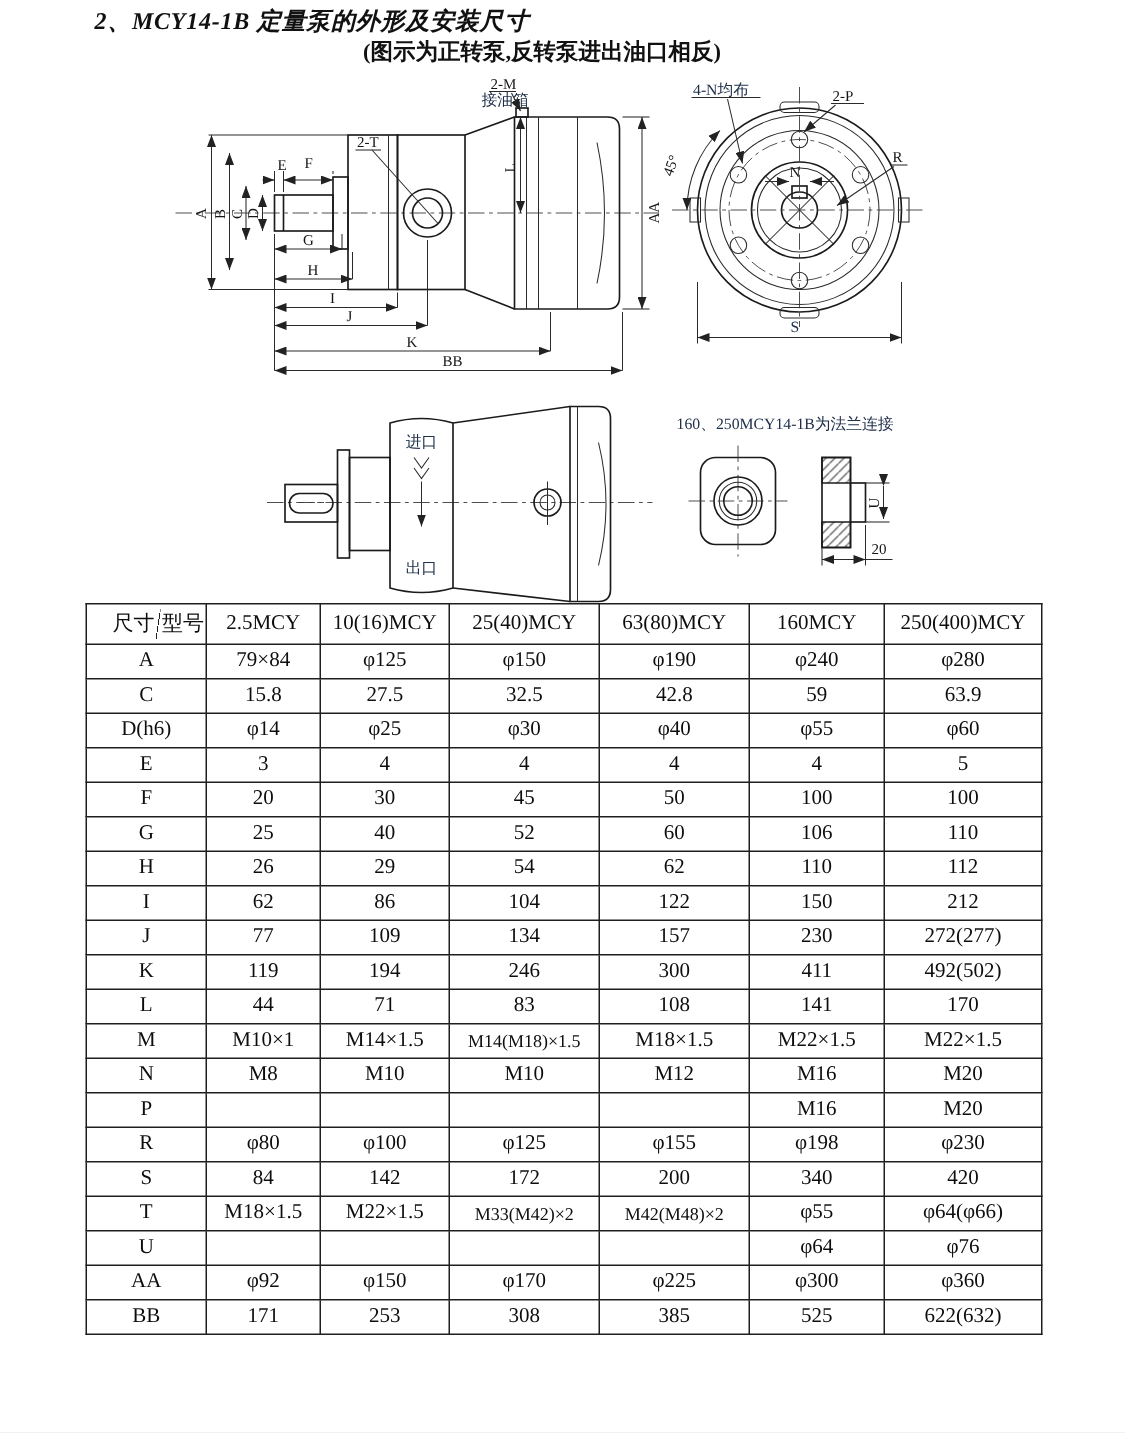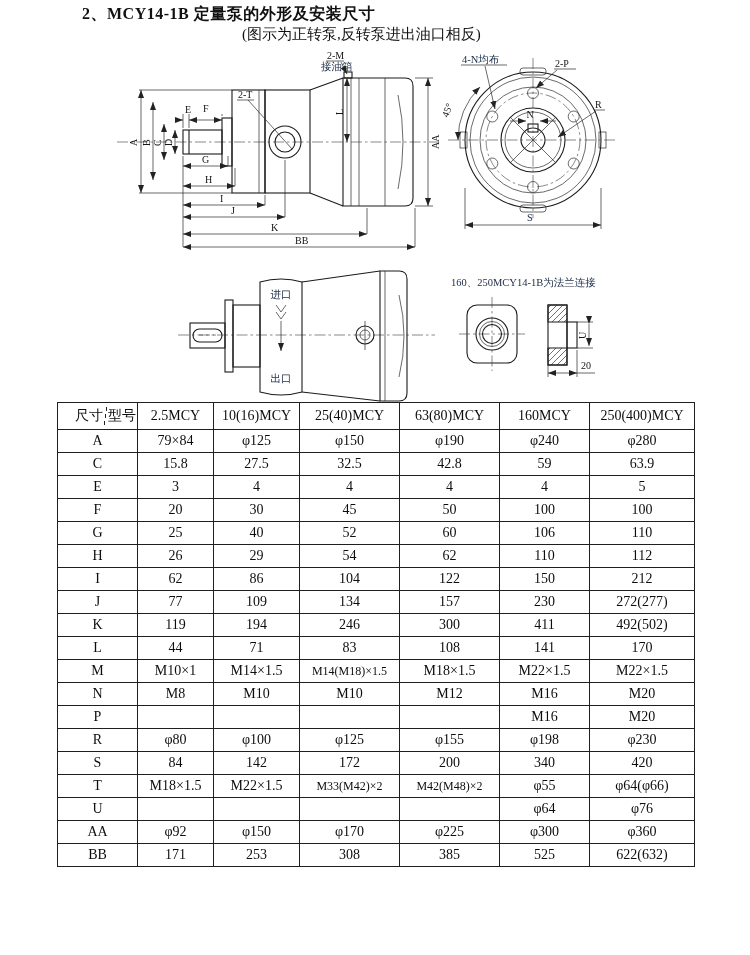--- a/index.html
+++ b/index.html
@@ -1,19 +1,19 @@
 <!DOCTYPE html>
 <html><head>
 <meta charset="utf-8">
 <style>
   html,body{margin:0;padding:0;background:#e8e8e8;}
   .page{position:relative;width:750px;height:955px;background:#ffffff;
         font-family:"Liberation Serif","DejaVu Serif",serif;color:#111;overflow:hidden;}
-  .title{position:absolute;left:82px;top:4px;font-size:16px;font-weight:600;letter-spacing:.5px;}
-  .subtitle{position:absolute;left:242px;top:25px;font-size:15px;}
+  .title{position:absolute;left:63px;top:4px;font-size:16px;font-weight:600;letter-spacing:.5px;font-style:italic;}
+  .subtitle{position:absolute;left:242px;top:25px;font-size:15px;font-weight:bold;}
   svg{position:absolute;overflow:visible;}
   .ol{stroke:#1b1b1b;stroke-width:1.1;fill:none;}
   .tl{stroke:#2a2a2a;stroke-width:.7;fill:none;}
   .dim{stroke:#2a2a2a;stroke-width:.7;fill:none;}
   .cl{stroke:#3a3a3a;stroke-width:.6;fill:none;stroke-dasharray:11 3 2.5 3;}
   .dash{stroke:#3a3a3a;stroke-width:.6;fill:none;stroke-dasharray:4 3;}
   .lbl{font-family:"Liberation Serif","DejaVu Serif",serif;font-size:10px;fill:#151515;}
   .lblc{font-family:"Liberation Serif","DejaVu Serif",serif;font-size:10.5px;fill:#20304a;}
   .ah{fill:#222;stroke:none;}
   
@@ -286,20 +286,29 @@
         <tr>
           <td>C</td>
           <td>15.8</td>
           <td>27.5</td>
           <td>32.5</td>
           <td>42.8</td>
           <td>59</td>
           <td>63.9</td>
         </tr>
         <tr>
+          <td>D(h6)</td>
+          <td>φ14</td>
+          <td>φ25</td>
+          <td>φ30</td>
+          <td>φ40</td>
+          <td>φ55</td>
+          <td>φ60</td>
+        </tr>
+        <tr>
           <td>E</td>
           <td>3</td>
           <td>4</td>
           <td>4</td>
           <td>4</td>
           <td>4</td>
           <td>5</td>
         </tr>
         <tr>
           <td>F</td>

